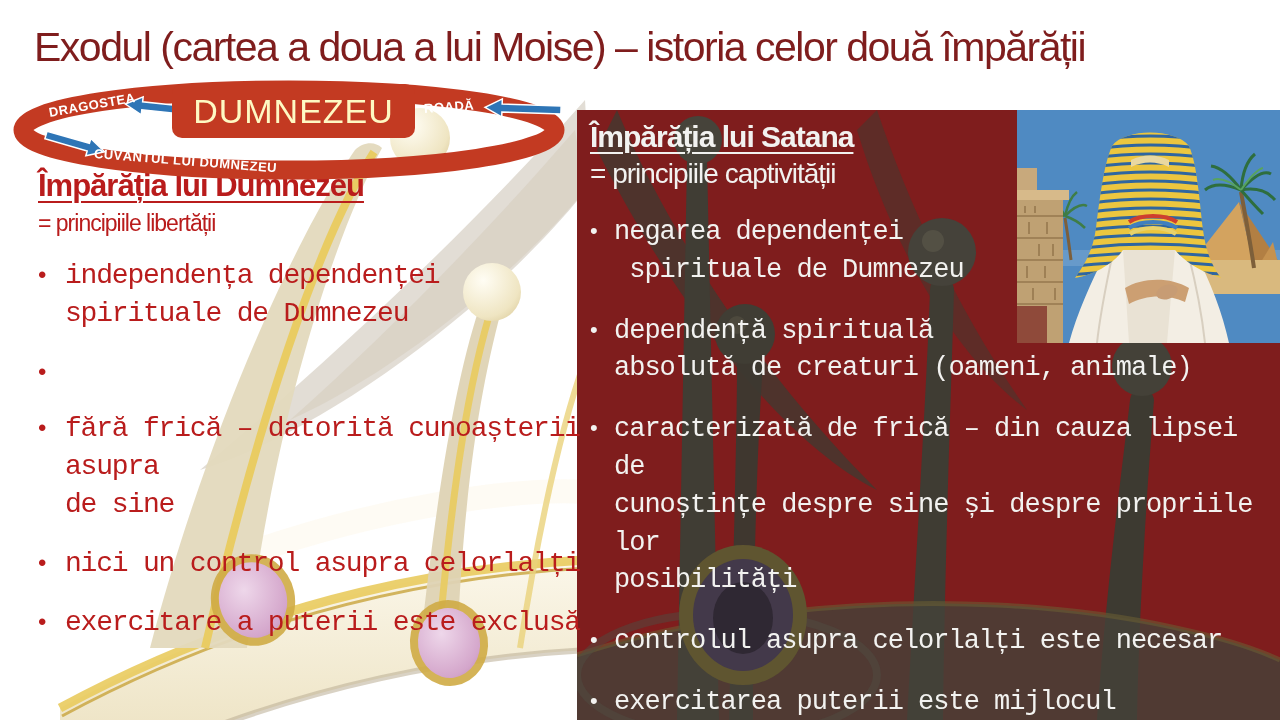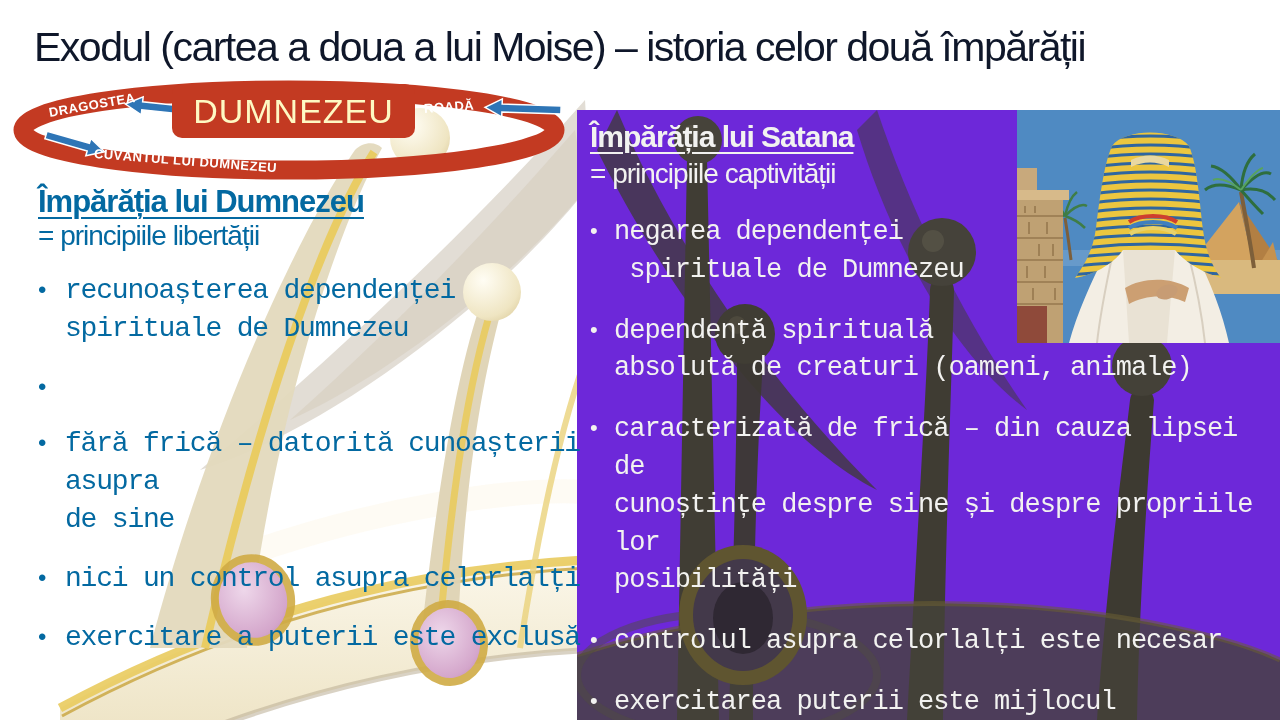--- a/index.html
+++ b/index.html
@@ -5,47 +5,47 @@
   html,body{margin:0;padding:0;background:#888;}
   .slide{position:relative;width:1280px;height:720px;background:#ffffff;overflow:hidden;
          font-family:"Liberation Sans",sans-serif;}
   .slide *{box-sizing:border-box;}
 
   
   .crown-bg{position:absolute;left:0;top:0;z-index:0;}
 
   
   .title{position:absolute;left:34px;top:24px;width:1180px;z-index:3;
-         font-size:41px;color:#0f172a;letter-spacing:-1.5px;white-space:nowrap;}
+         font-size:41px;color:#7f1d1d;letter-spacing:-1.5px;white-space:nowrap;}
 
   
   .diagram{position:absolute;left:12px;top:84px;width:560px;height:105px;z-index:4;}
   .diagram svg{position:absolute;left:0;top:0;overflow:visible;}
   .g-box{position:absolute;left:160px;top:0;width:243px;height:54px;background:#c33a22;
          border-radius:10px;color:#fef9c3;font-size:34px;letter-spacing:1px;
          display:flex;align-items:center;justify-content:center;}
   .g-label{position:absolute;color:#fff;font-size:13px;font-weight:bold;letter-spacing:.5px;
            transform-origin:left center;white-space:nowrap;z-index:5;}
   .lbl-left{left:37px;top:21px;transform:rotate(-10deg);}
   .lbl-right{left:412px;top:17px;transform:rotate(-4deg);}
   .lbl-bottom{left:82px;top:62px;transform:rotate(4.5deg);}
 
   
-  .left-col{position:absolute;left:38px;top:184px;width:548px;z-index:3;color:#0369a1;}
+  .left-col{position:absolute;left:38px;top:168px;width:548px;z-index:3;color:#b91c1c;}
   .col-heading{font-size:31px;font-weight:bold;letter-spacing:-1px;
                text-decoration:underline;text-decoration-thickness:2px;text-underline-offset:5px;}
-  .col-sub{font-size:28px;letter-spacing:-1px;}
+  .col-sub{font-size:23px;letter-spacing:-1px;margin-top:6px;}
   ul.blist{list-style:none;margin:20px 0 0 0;padding:0;}
   ul.blist li{display:flex;margin:0 0 21px 0;font-size:28px;line-height:1.36;letter-spacing:-1.2px;}
   ul.blist .dot{flex:0 0 27px;font-size:24px;padding-top:2px;}
   ul.blist .bt{white-space:pre-line;font-family:Liberation Mono, monospace;}
 
   
   .panel{position:absolute;left:577px;top:110px;width:703px;height:610px;
-         background:#6d28d9;z-index:2;overflow:hidden;}
+         background:#7f1d1d;z-index:2;overflow:hidden;}
   .panel-art{position:absolute;left:0;top:0;z-index:1;}
   .panel-content{position:relative;z-index:2;padding:10px 16px 0 13px;color:#f2f2f0;}
   .panel .col-heading{font-size:30px;}
   .panel .col-sub{font-size:28px;margin-top:4px;}
   .panel ul.blist{margin-top:24px;}
   .panel ul.blist li{font-size:27px;margin-bottom:23px;line-height:1.4;letter-spacing:-1px;}
   .panel ul.blist .dot{flex:0 0 24px;font-size:22px;}
   .pharaoh{position:absolute;top:0;right:0;z-index:3;}
 </style>
 </head>
@@ -119,21 +119,21 @@
     <div class="g-label lbl-right">ROADĂ</div>
     <div class="g-label lbl-bottom">CUVÂNTUL LUI DUMNEZEU</div>
   </div>
 
   <div class="left-col">
     <div class="col-heading">Împărăția lui Dumnezeu</div>
     <div class="col-sub">= principiile libertății</div>
     <ul class="blist">
       <li>
           <span class="dot">•</span>
-          <span class="bt">recunoașterea dependenței
+          <span class="bt">independența dependenței
 spirituale de Dumnezeu</span>
         </li>
       <li>
           <span class="dot">•</span>
         </li>
       <li>
           <span class="dot">•</span>
           <span class="bt">fără frică – datorită cunoașterii asupra
 de sine</span>
         </li>

